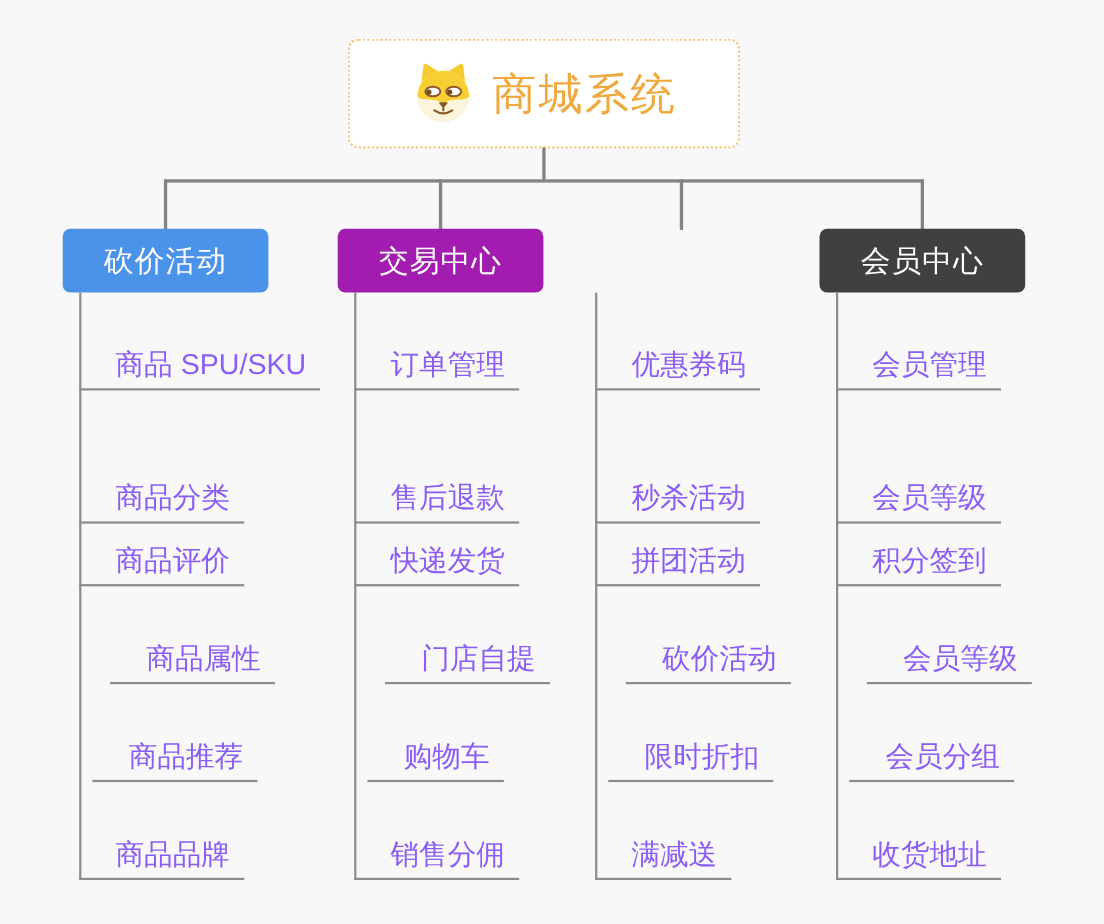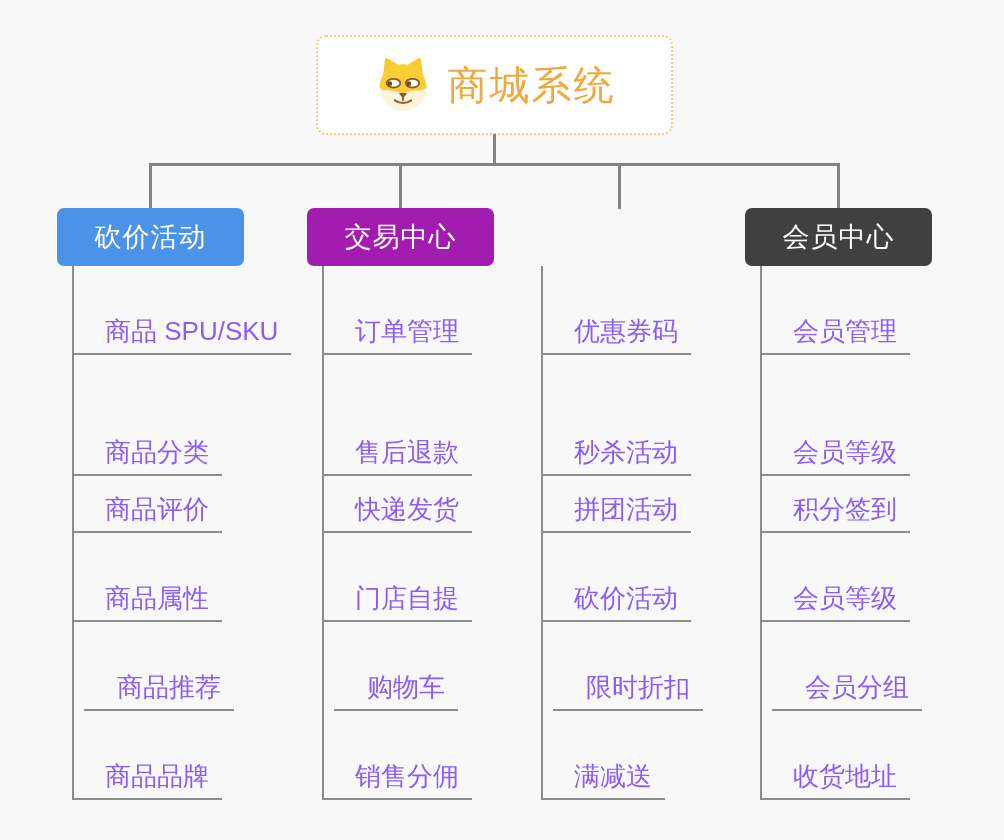--- a/index.html
+++ b/index.html
@@ -77,21 +77,21 @@
     line-height:33px;
     padding:0 13px 5px 33px;
     border-bottom:2px solid #8C8C8C;
     font-size:26px;
     color:#8b5cf6;
     white-space:nowrap;
   }
   .leaf:nth-of-type(1){top:315px;}
   .leaf:nth-of-type(2){top:404px;margin-top:32px;}
   .leaf:nth-of-type(3){top:493px;}
-  .leaf:nth-of-type(4){top:582px;}
+  .leaf:nth-of-type(4){top:582px;margin-left:28px;}
   .leaf:nth-of-type(5){top:671px;margin-left:12px;}
   .leaf:nth-of-type(6){top:760px;}
 </style>
 </head>
 <body>
 
 <div class="canvas">
 
   <div class="root-node">
     <svg class="root-icon" viewBox="0 0 64 62" aria-hidden="true">

